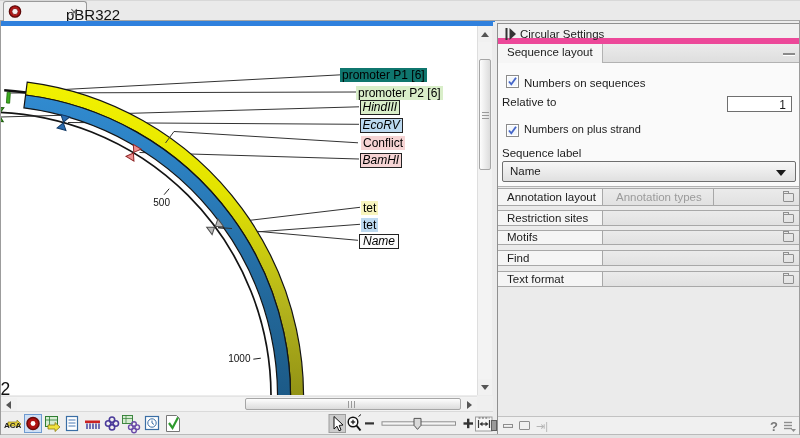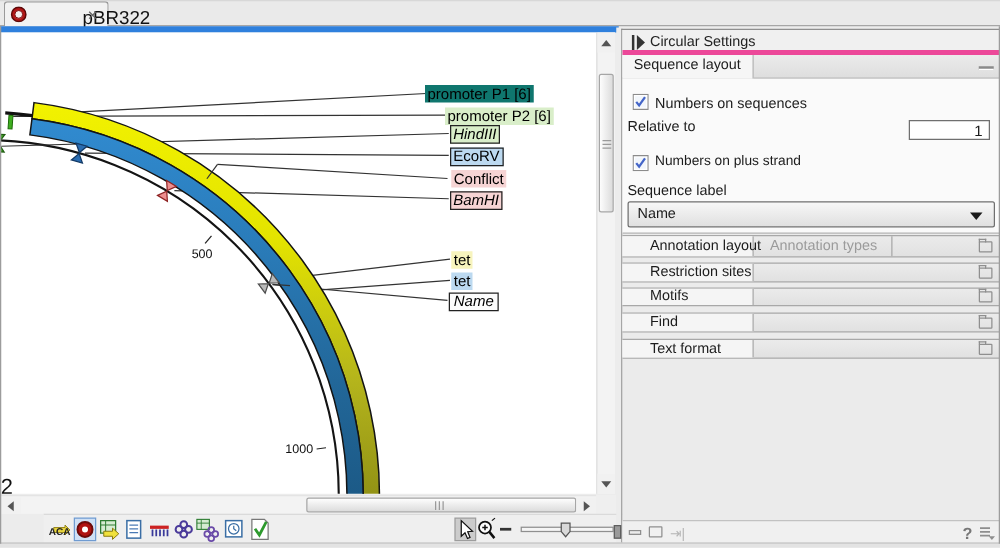--- a/index.html
+++ b/index.html
@@ -20,47 +20,47 @@
 .arrow { position:absolute; width:0; height:0; }
 #vthumb { position:absolute; left:1px; top:33px; width:12px; height:111px;
   background:linear-gradient(to right,#fdfdfd,#dcdcdc); border:1px solid #a6a6a6; border-radius:2px; }
 .vgrip { position:absolute; left:2px; width:7px; height:1px; background:#9a9a9a; }
 
 #hsb { left:0; top:396px; width:477px; height:15px; background:#f3f3f3; border-top:1px solid #e4e4e4; }
 #hthumb { position:absolute; left:245px; top:1px; width:216px; height:12px;
   background:linear-gradient(#fdfdfd,#dcdcdc); border:1px solid #a6a6a6; border-radius:2px; }
 .hgrip { position:absolute; top:2px; width:1px; height:7px; background:#9a9a9a; }
 #corner { left:477px; top:396px; width:16px; height:15px; background:#efefef; }
-#toolbar { left:0; top:411px; width:497px; height:24px; background:#efefef; border-top:1px solid #dadada;margin-left:35px; }
+#toolbar { left:0; top:411px; width:497px; height:24px; background:#efefef; border-top:1px solid #dadada; }
 
 #split { left:493px; top:22px; width:5px; height:412px; background:#ececec; }
 #splitw { left:491px; top:420px; width:6px; height:11px; background:#9a9a9a; border:1px solid #5f5f5f; }
 #panelborder { left:497px; top:23px; width:1px; height:411px; background:#8f8f8f; }
 #paneltop { left:497px; top:23px; width:303px; height:1px; background:#8f8f8f; }
 #panel { left:498px; top:24px; width:302px; height:410px; background:#ebebeb; font-size:11.5px; color:#1c1c1c; }
-#phead { position:absolute; left:0; top:0; width:302px; height:20px; background:#f0f0f0; border-bottom:4px solid #ec4899; }
+#phead { position:absolute; left:0; top:0; width:302px; height:20px; background:#f0f0f0; border-bottom:6px solid #ec4899; }
 #pheadtxt { position:absolute; left:22px; top:3.5px; font-size:11.5px; color:#222; }
 #seqhead { position:absolute; left:0; top:20px; width:302px; height:19px;
   background:linear-gradient(#ebebeb,#dedede); border-bottom:1px solid #b2b2b2; }
 #seqtab { position:absolute; left:0; top:0; width:105px; height:19px; background:#f6f6f6; border-right:1px solid #b2b2b2; }
 #seqtxt { position:absolute; left:9px; top:2px; }
 #minicon { position:absolute; left:285px; top:9px; width:12px; height:3px; background:#8a8a8a; border-bottom:1px solid #fff; }
 #content { position:absolute; left:0; top:39px; width:352px; height:124px; background:#fafafa; border-bottom:1px solid #b2b2b2; }
 .cb { position:absolute; width:13px; height:13px; }
 #input1 { position:absolute; left:229px; top:33px; width:65px; height:16px; background:#fff;
   border:1px solid #6f6f6f; font-size:12px; text-align:right; padding:1px 5px 0 0; }
 #combo { position:absolute; left:4px; top:98px; width:294px; height:21px;
   background:linear-gradient(#f7f7f7,#e0e0e0); border:1px solid #6f6f6f; border-radius:2px; }
 #combotxt { position:absolute; left:7px; top:3px;text-align:center; }
 #comboarr { position:absolute; right:9px; top:8px; width:0; height:0;
   border-left:5px solid transparent; border-right:5px solid transparent; border-top:6px solid #1a1a1a; }
 .prow { position:absolute; left:0; width:302px; border-top:1px solid #a8a8a8; border-bottom:1px solid #a8a8a8;
   background:linear-gradient(#ebebeb,#e1e1e1); }
 .ptab { position:absolute; left:0; top:0; height:100%; background:#f5f5f5; border-right:1px solid #a8a8a8; }
-.ptxt { position:absolute; left:22px; top:2px; white-space:nowrap; }
+.ptxt { position:absolute; left:9px; top:2px; white-space:nowrap; }
 .picon { position:absolute; right:6px; top:4px; width:11px; height:9px; border:1px solid #8f8f8f; background:transparent; border-radius:1px; }
 .picon:before { content:""; position:absolute; left:-1px; top:-3px; width:4px; height:2px; border:1px solid #8f8f8f; border-bottom:none; }
 #pstatus { position:absolute; left:0; top:392px; width:302px; height:18px; background:#f0f0f0; border-top:1px solid #c2c2c2; }
 #botline { left:0; top:434px; width:800px; height:1px; background:#bababa; }
 #botstrip { left:0; top:435px; width:800px; height:3px; background:#e3e3e3; }
 #ledge { left:0; top:21px; width:1px; height:414px; background:#9c9c9c; }
 #redge { left:799px; top:21px; width:1px; height:414px; background:#9c9c9c; }
 </style>
 </head>
 <body>
@@ -142,21 +142,21 @@
 <text x="170" y="206" font-size="10" text-anchor="end" fill="#111">500</text>
 <text x="250.5" y="362" font-size="10" text-anchor="end" fill="#111">1000</text>
 <text x="0.5" y="395" font-size="17.5" fill="#111">2</text>
 </svg>
 </div>
 
 <div class="abs" id="labels" style="left:0;top:0;width:477px;height:395px;font-size:12px;color:#000;line-height:12px;">
   <div class="abs" style="left:340px;top:67.5px;background:#0f766e;padding:1px 2px;">promoter P1 [6]</div>
   <div class="abs" style="left:356px;top:85.5px;background:#d9eec9;padding:1px 2px;">promoter P2 [6]</div>
   <div class="abs" style="left:359.5px;top:100px;background:#d9eec9;border:1px solid #222;padding:0 2px 1px 2px;font-style:italic;">HindIII</div>
-  <div class="abs" style="left:359.5px;top:117.5px;background:#bcd9f0;border:1px solid #222;padding:0 2px 1px 2px;">EcoRV</div>
+  <div class="abs" style="left:359.5px;top:117.5px;background:#bcd9f0;border:1px solid #222;padding:0 2px 1px 2px;font-style:italic;">EcoRV</div>
   <div class="abs" style="left:361px;top:136px;background:#f6d4d4;padding:1px 2px;">Conflict</div>
   <div class="abs" style="left:359.5px;top:152.5px;background:#f6d4d4;border:1px solid #222;padding:0 2px 1px 2px;font-style:italic;">BamHI</div>
   <div class="abs" style="left:361px;top:201px;background:#f7f4bd;padding:1px 2px;">tet</div>
   <div class="abs" style="left:361px;top:218px;background:#bcd9f0;padding:1px 2px;">tet</div>
   <div class="abs" style="left:359px;top:233.5px;background:#fcfcfc;border:1px solid #222;padding:0 3px 1px 3px;font-style:italic;">Name</div>
 </div>
 
 <div class="abs" id="vsb">
   <div class="sbtn" style="left:0;top:0;width:14px;height:16px"></div>
   <div class="arrow" style="left:3px;top:6px;border-left:4px solid transparent;border-right:4px solid transparent;border-bottom:5px solid #555"></div>

